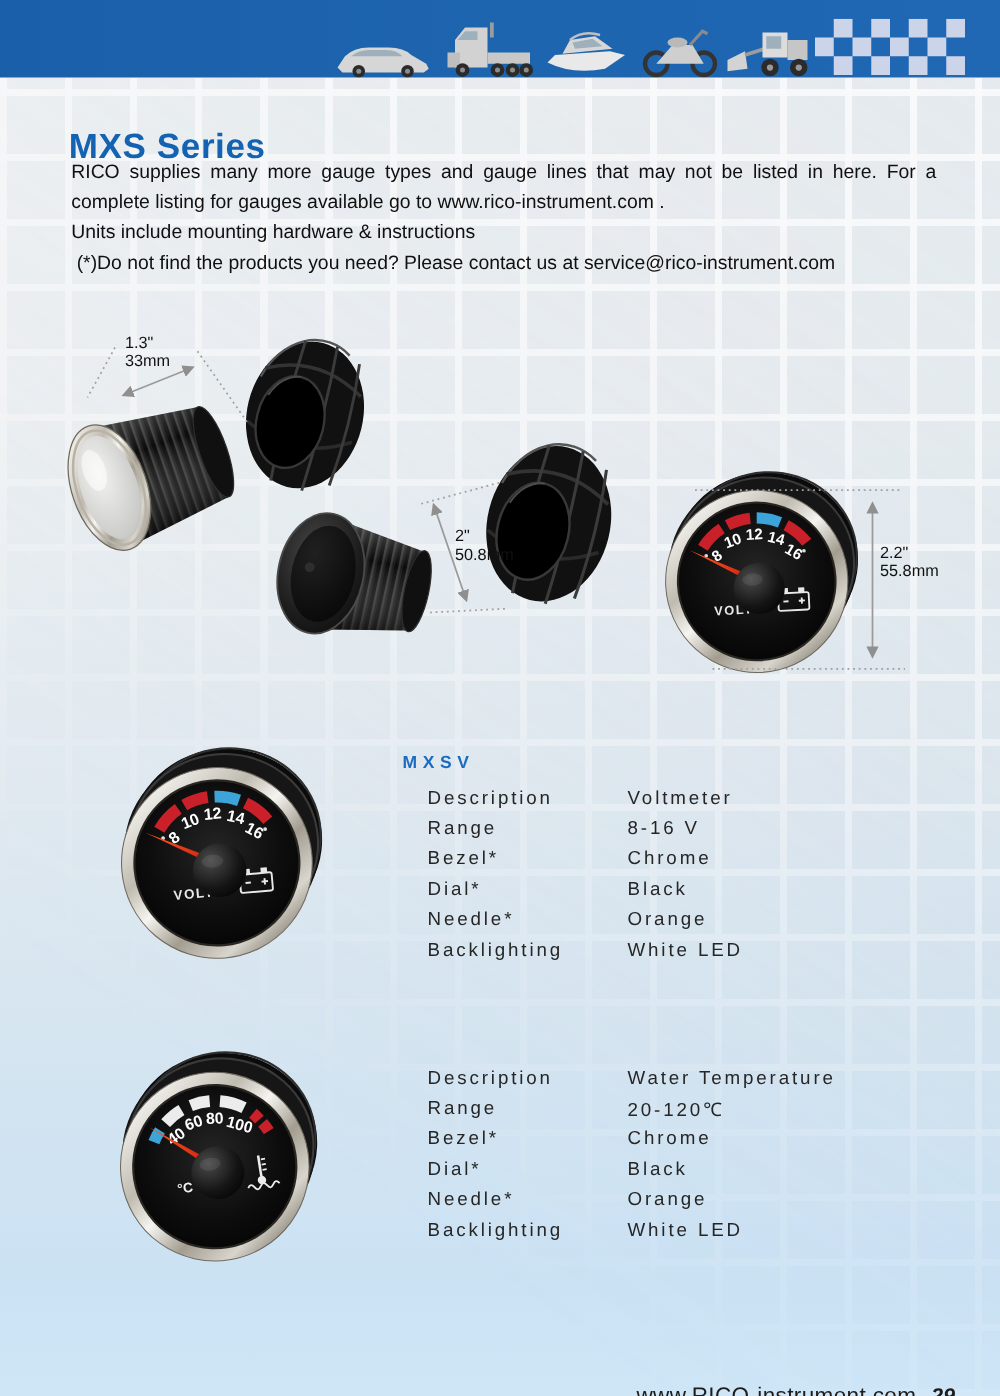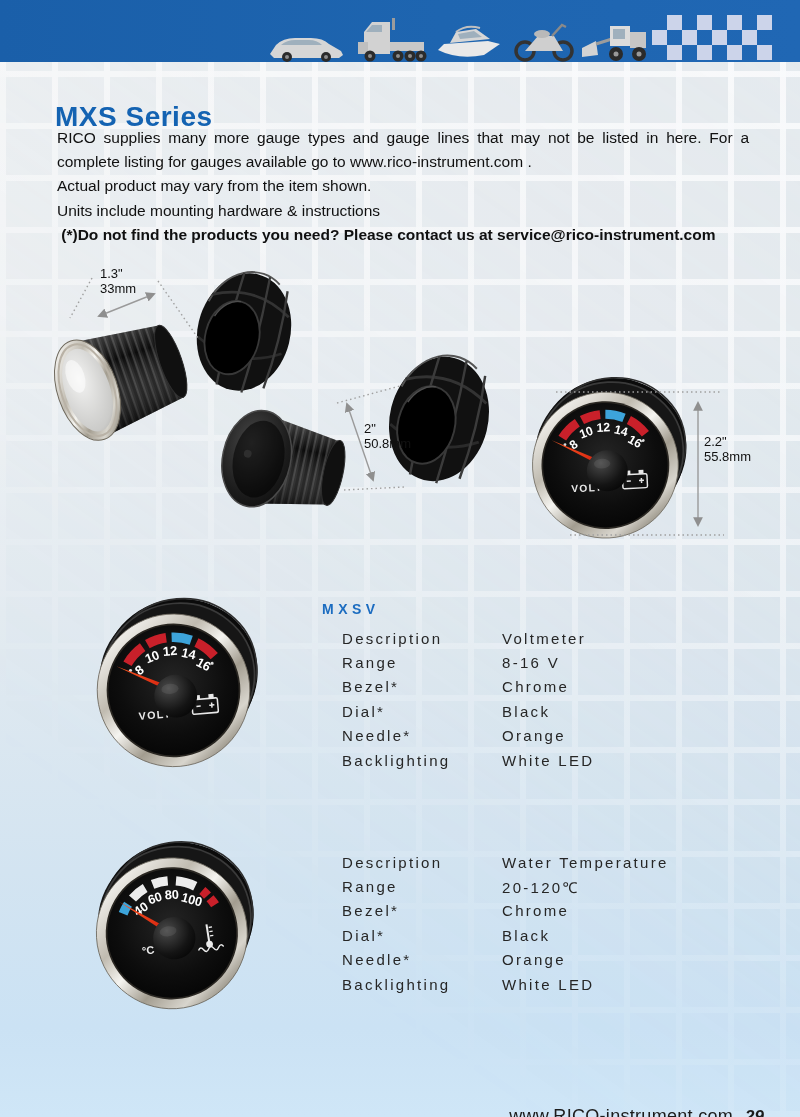--- a/index.html
+++ b/index.html
@@ -15,21 +15,21 @@
     -webkit-mask-image:linear-gradient(215deg, rgba(0,0,0,.8) 0%, rgba(0,0,0,.45) 35%, rgba(0,0,0,.12) 60%, transparent 78%);
     mask-image:linear-gradient(215deg, rgba(0,0,0,.8) 0%, rgba(0,0,0,.45) 35%, rgba(0,0,0,.12) 60%, transparent 78%);}
   .band{position:absolute;left:0;top:0;width:800px;height:62px;
     background:linear-gradient(90deg,#1a5fa9 0%,#1e65b0 55%,#2067b4 100%);}
   .vehicle{position:absolute;bottom:0;}
   .checker{position:absolute;left:652px;top:15px;}
   .title{position:absolute;left:55px;top:82px;font-size:28px;font-weight:bold;color:#1463b2;letter-spacing:.5px;}
   .intro{position:absolute;left:57px;top:126px;width:692px;font-size:15.5px;line-height:24.2px;color:#101010;}
   .intro p{margin:0;}
   .intro .just{text-align:justify;}
-  .intro .pre{white-space:pre-wrap;font-weight:bold;}
+  .intro .pre{white-space:pre-wrap;}
   .dimtext{position:absolute;font-size:13px;line-height:15px;color:#111;font-weight:bold;}
   .dimtext.norm{font-weight:normal;}
   .abs{position:absolute;}
   .model-title{margin:0;font-size:14px;font-weight:bold;color:#1b6cc0;letter-spacing:4.5px;line-height:24px;}
   .spec{position:absolute;left:322px;width:400px;}
   .spec .rows{margin-top:5px;}
   .spec .row{display:flex;height:24.4px;align-items:center;font-size:15px;color:#262626;letter-spacing:2.3px;margin-left:20px;}
   .spec .lbl{width:160px;flex:0 0 160px;}
   .footer{position:absolute;right:36px;top:1073px;display:flex;align-items:baseline;color:#1c1c1c;}
   .footer .site{font-size:18px;letter-spacing:.3px;}
@@ -254,21 +254,20 @@
           <rect x="45" y="30" width="15" height="15"></rect>
           <rect x="75" y="30" width="15" height="15"></rect>
           <rect x="105" y="30" width="15" height="15"></rect>
       </g>
     </svg>
   </div>
 
   <h1 class="title">MXS Series</h1>
   <div class="intro">
     <p class="just">RICO supplies many more gauge types and gauge lines that may not be listed in here. For a complete listing for gauges available go to www.rico-instrument.com .</p>
-    <p>Actual product may vary from the item shown.</p>
     <p>Units include mounting hardware &amp; instructions</p>
     <p class="pre"> (*)Do not find the products you need? Please contact us at service@rico-instrument.com</p>
   </div>
 
   <svg class="abs" style="left:50px;top:298px" width="150" height="150">
       <use href="#g-side"></use>
     </svg>
   <svg class="abs" style="left:193px;top:262px" width="102" height="140" viewBox="0 0 110 142">
       <use href="#g-ring"></use>
     </svg>

